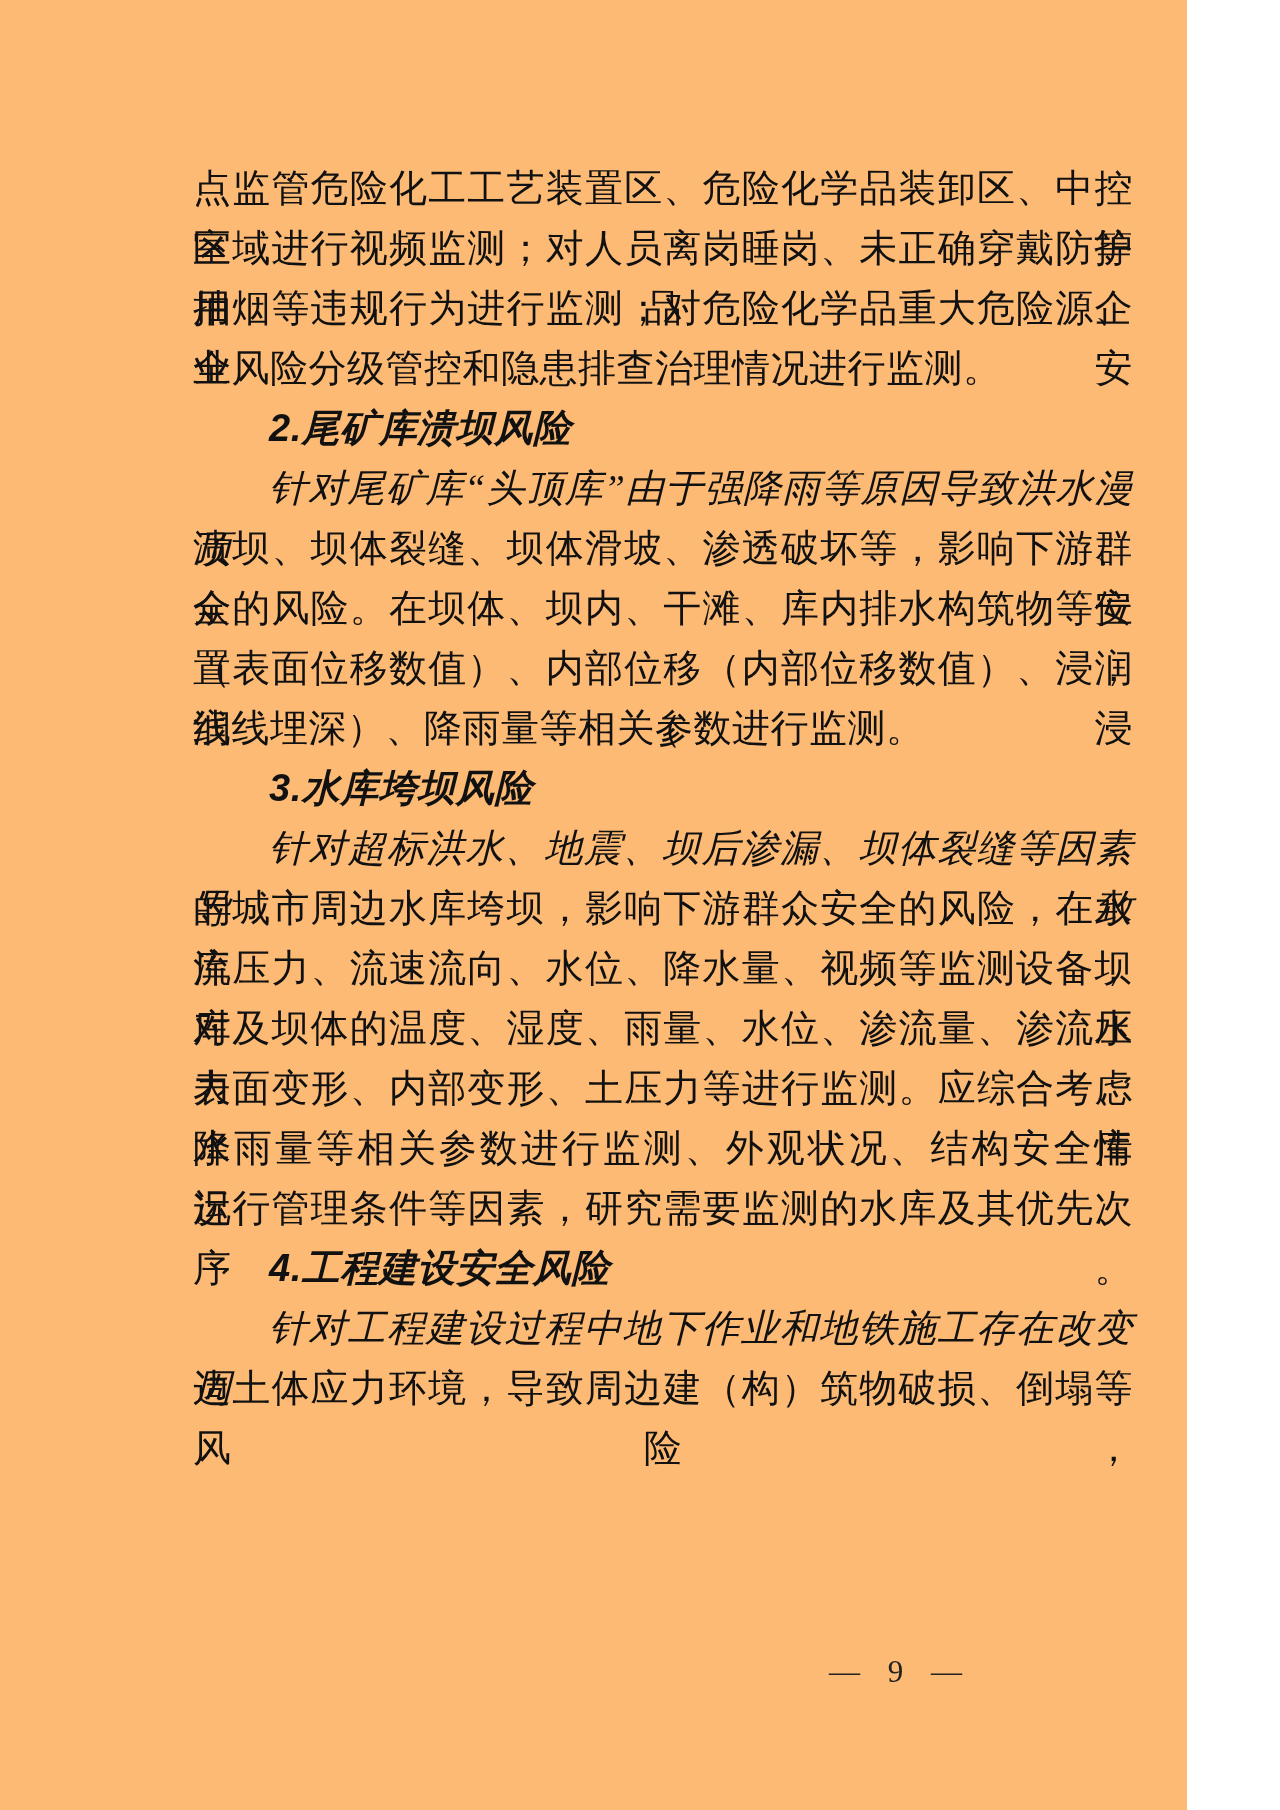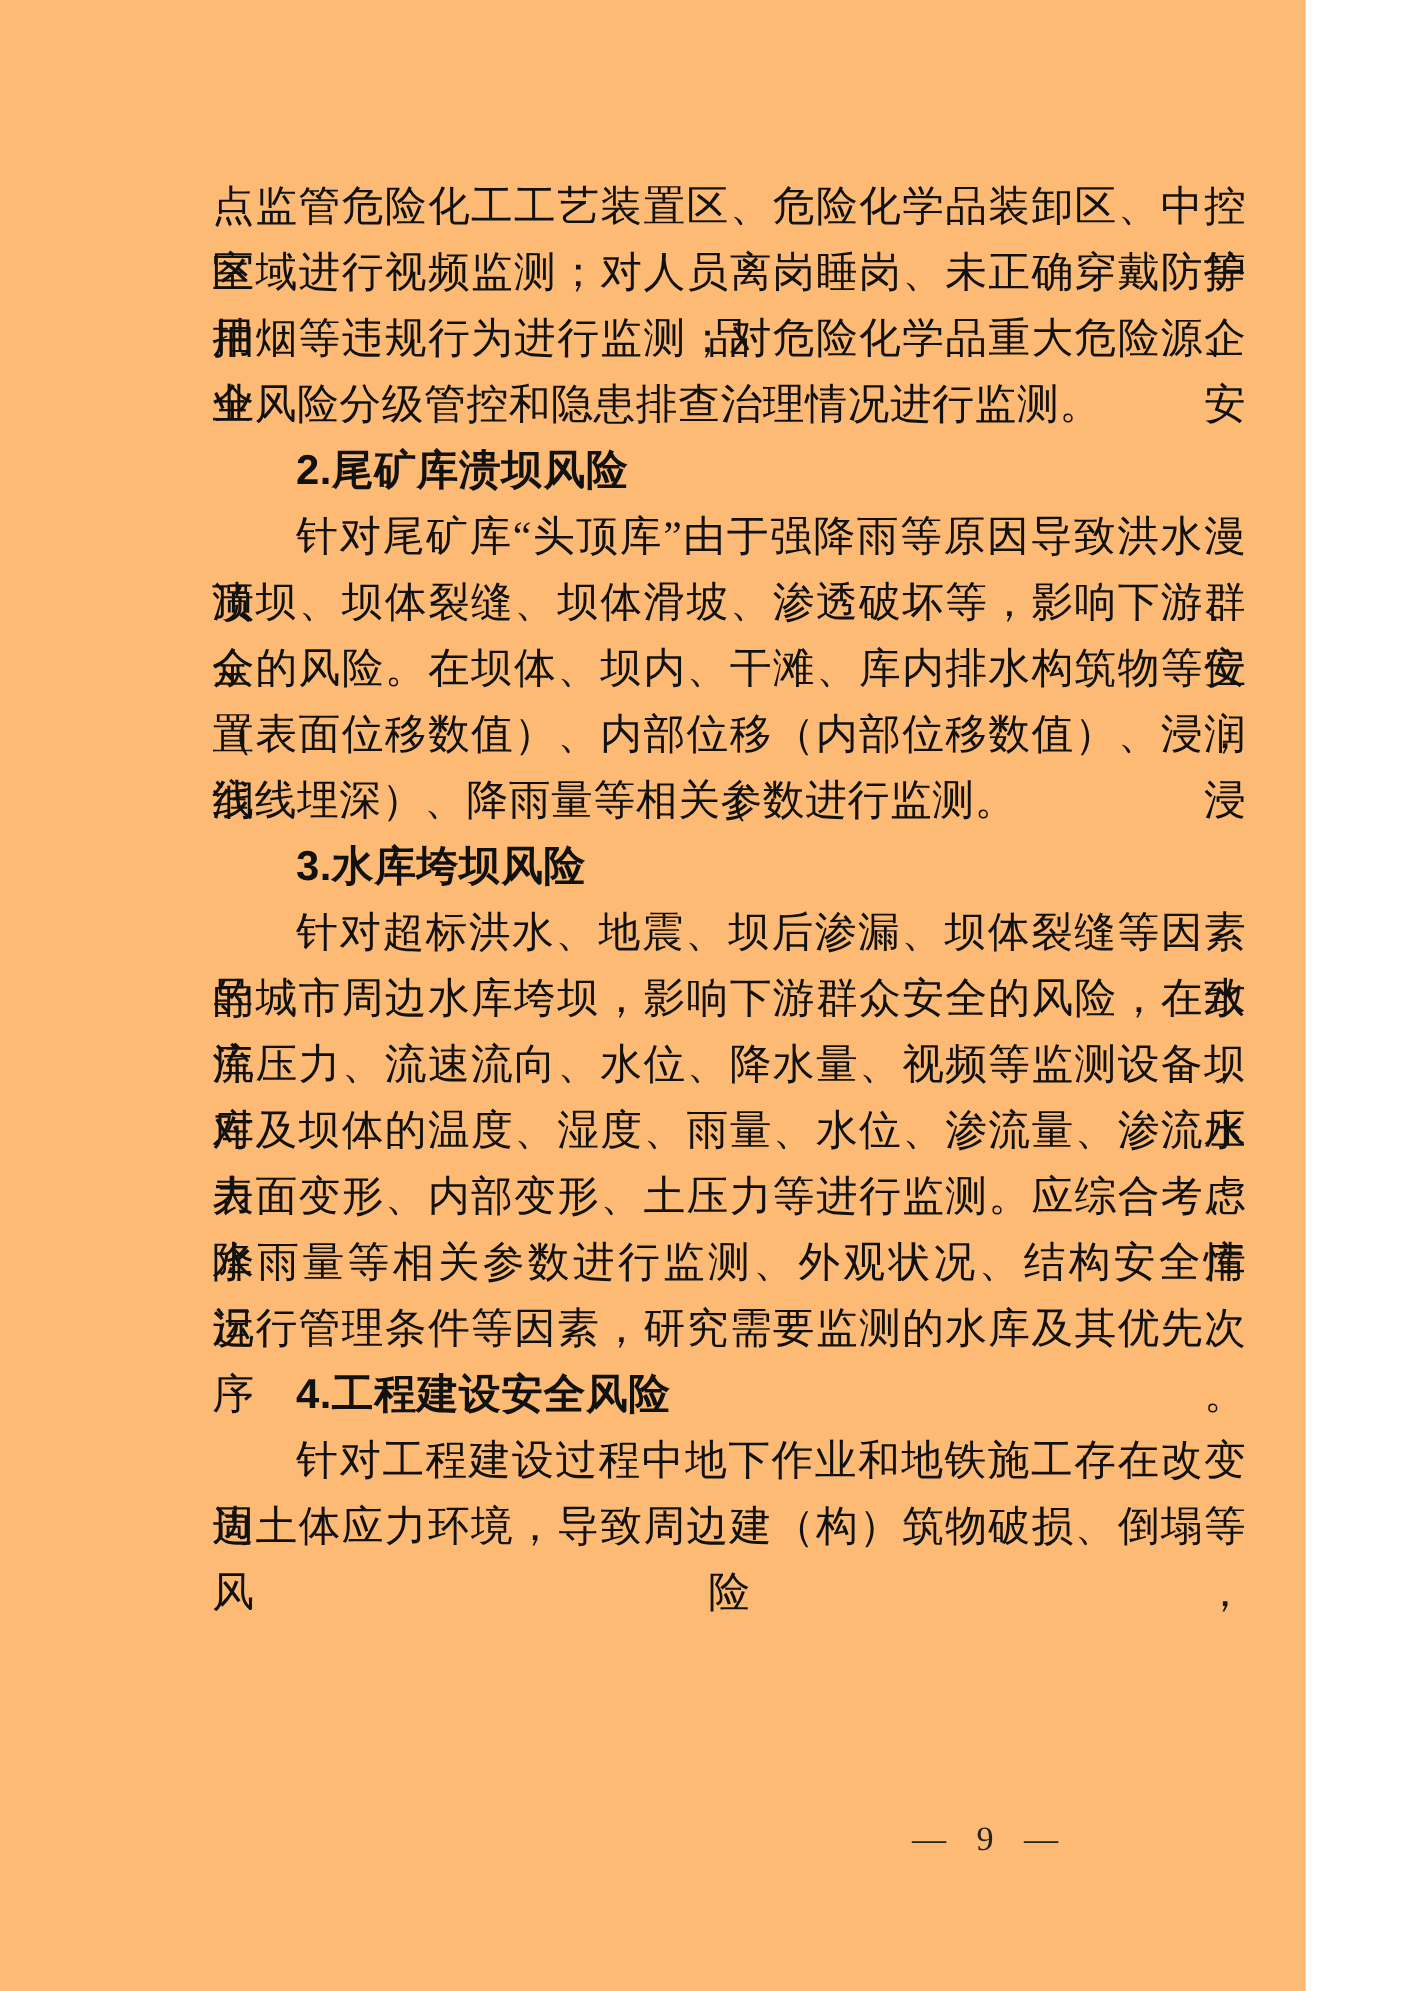--- a/index.html
+++ b/index.html
@@ -33,20 +33,21 @@
     white-space: normal;
     text-align: justify;
     text-align-last: justify;
   }
   .ln.shortln {
     text-align: right;
     text-align-last: left;
   }
   .ln.ind {
     text-indent: 2em;
+    font-style: italic;
   }
   .ln.hd {
     font-family: "Liberation Sans", "DejaVu Sans", sans-serif;
     font-weight: 700;
     font-size: 38px;
   }
   .pagenum {
     position: absolute;
     top: 1652px;
     right: 225px;

